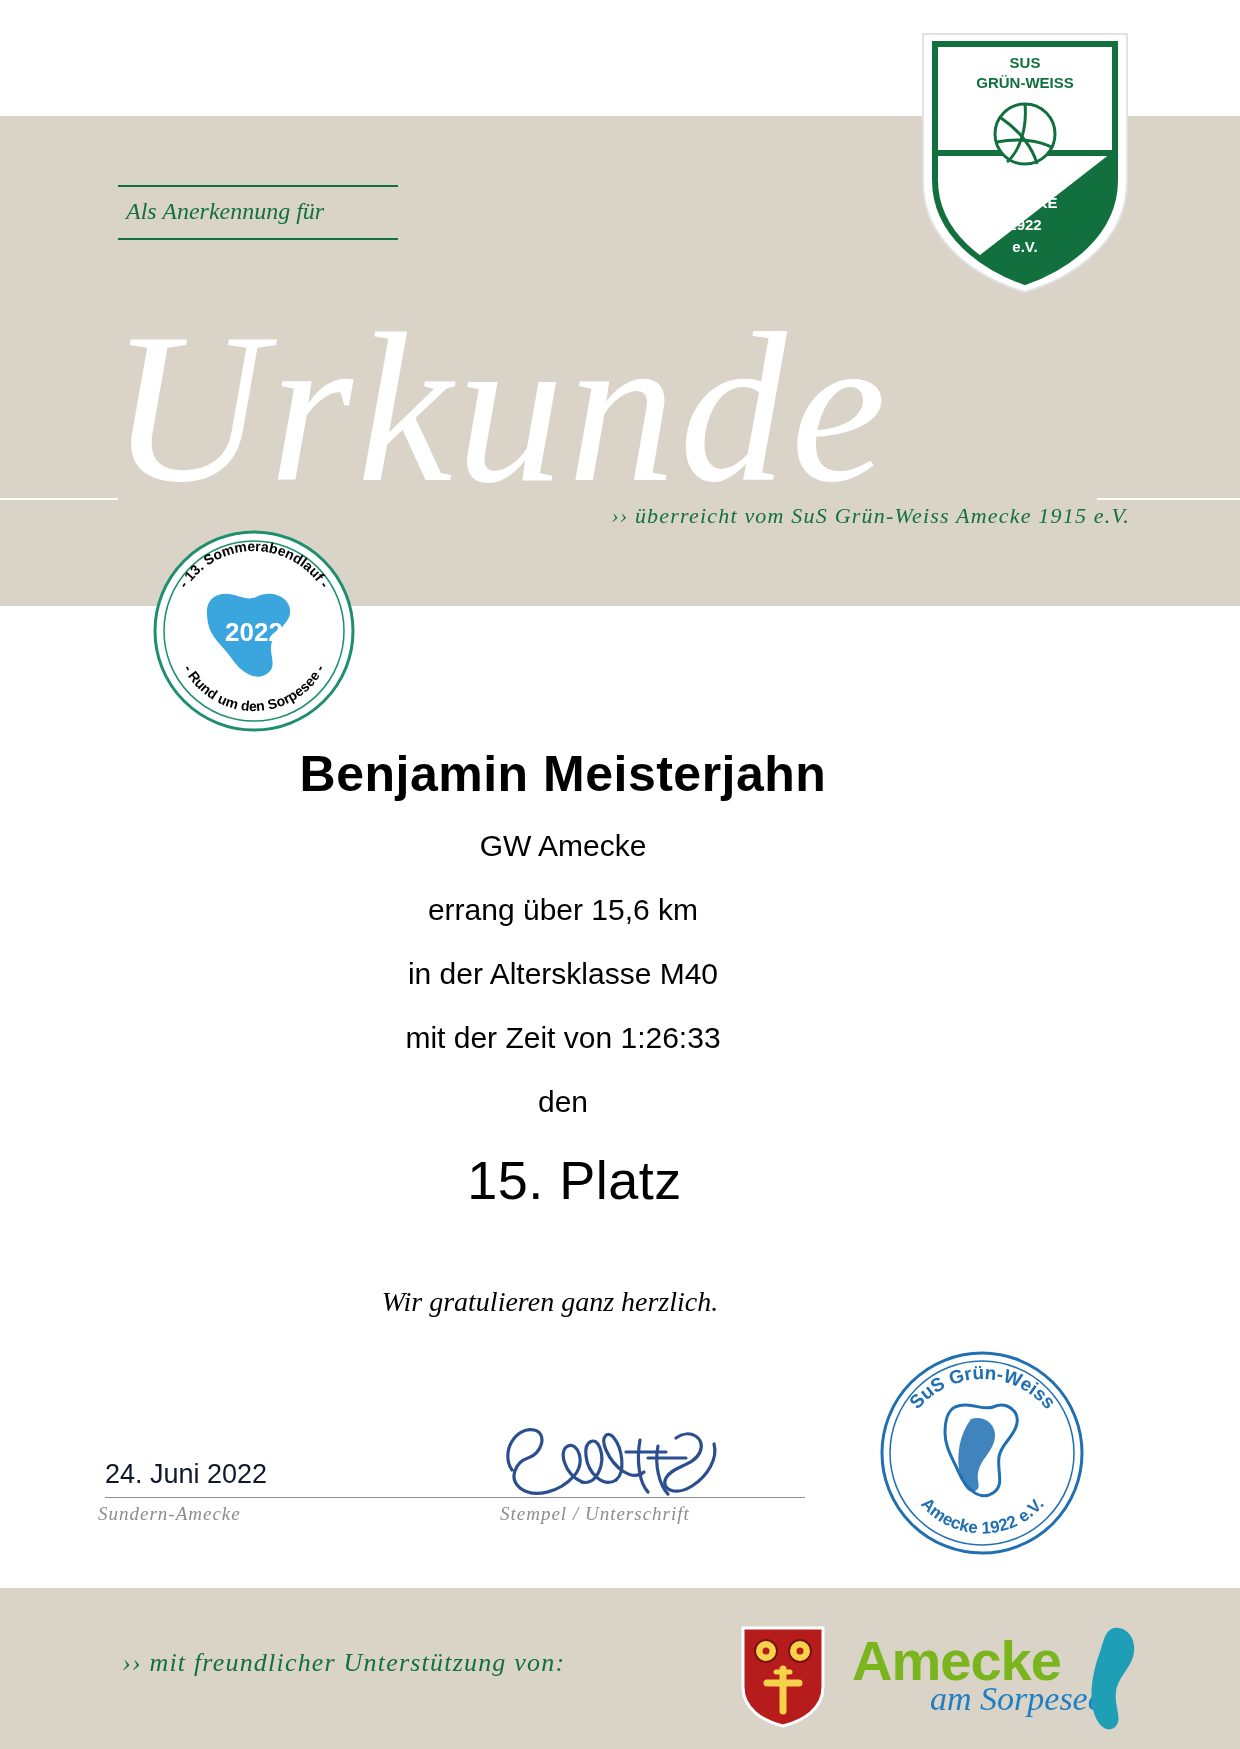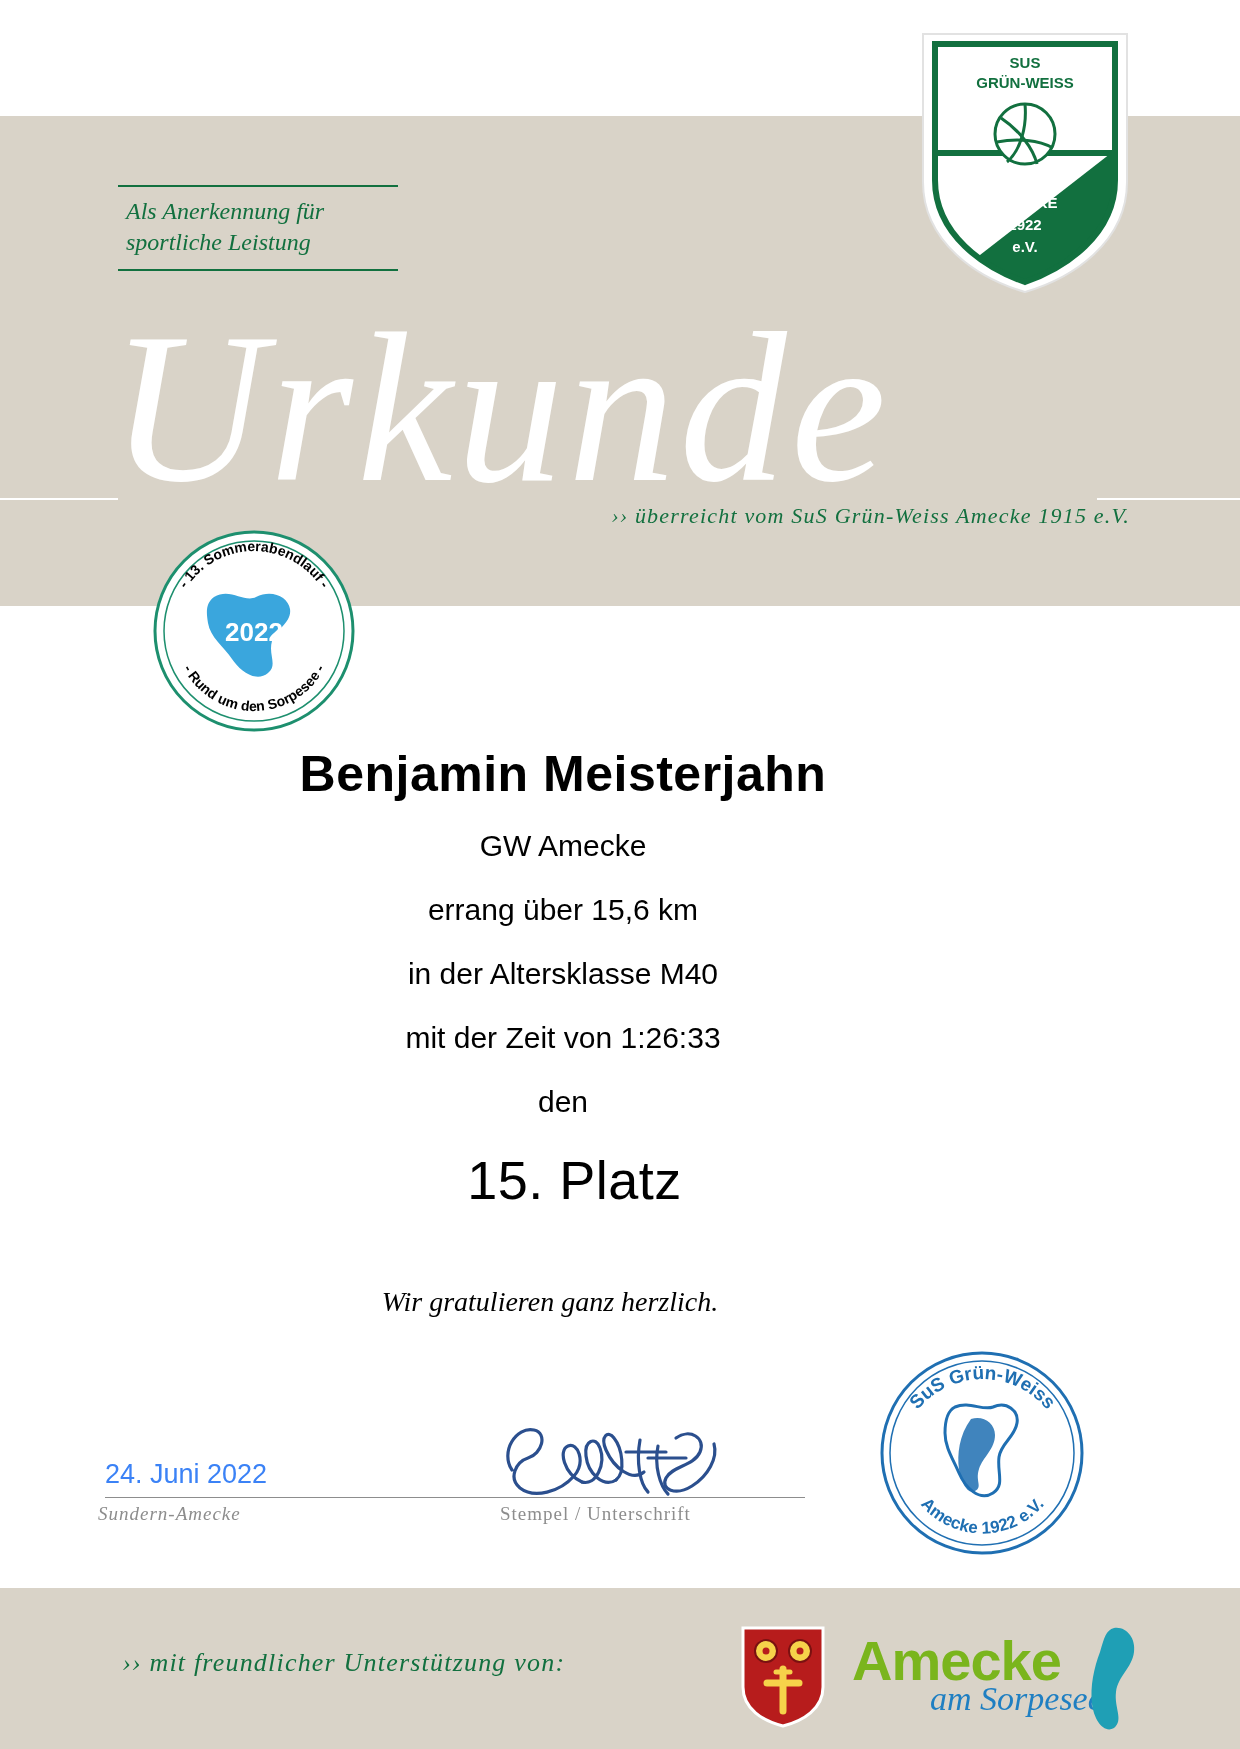--- a/index.html
+++ b/index.html
@@ -157,21 +157,21 @@
     font-size: 28px;
     color: #000;
   }
 
   
   .sig-date {
     position: absolute;
     left: 105px;
     top: 1459px;
     font-size: 27px;
-    color: #3b82f6;
+    color: #0f172a;
     text-align: center;
   }
   .sig-date-rule {
     position: absolute;
     left: 105px;
     top: 1497px;
     width: 700px;
     height: 1px;
     background: #8d8d8d;
   }
@@ -183,20 +183,21 @@
     font-style: italic;
     font-size: 19px;
     letter-spacing: 1px;
     color: #8d8d8d;
   }
   .sig-caption {
     position: absolute;
     left: 500px;
     top: 1503px;
     font-family: "Liberation Serif", serif;
+    font-style: italic;
     font-size: 19px;
     letter-spacing: 1px;
     color: #8d8d8d;
   }
   .signature {
     position: absolute;
     left: 490px;
     top: 1400px;
     width: 260px;
     height: 110px;
@@ -257,21 +258,20 @@
 </head>
 <body>
 
 <div class="band-top"></div>
 <div class="band-bottom"></div>
 
 <div class="anerkennung">
   <div class="rule"></div>
   <div class="txt">
     <div>Als Anerkennung für</div>
-    <div>sportliche Leistung</div>
   </div>
   <div class="rule bottom"></div>
 </div>
 
 <div class="urkunde">Urkunde</div>
 
 <div class="sub-rule-left"></div>
 <div class="sub-rule-right"></div>
 <div class="subtitle">›› überreicht vom SuS Grün-Weiss Amecke 1915 e.V.</div>
 

